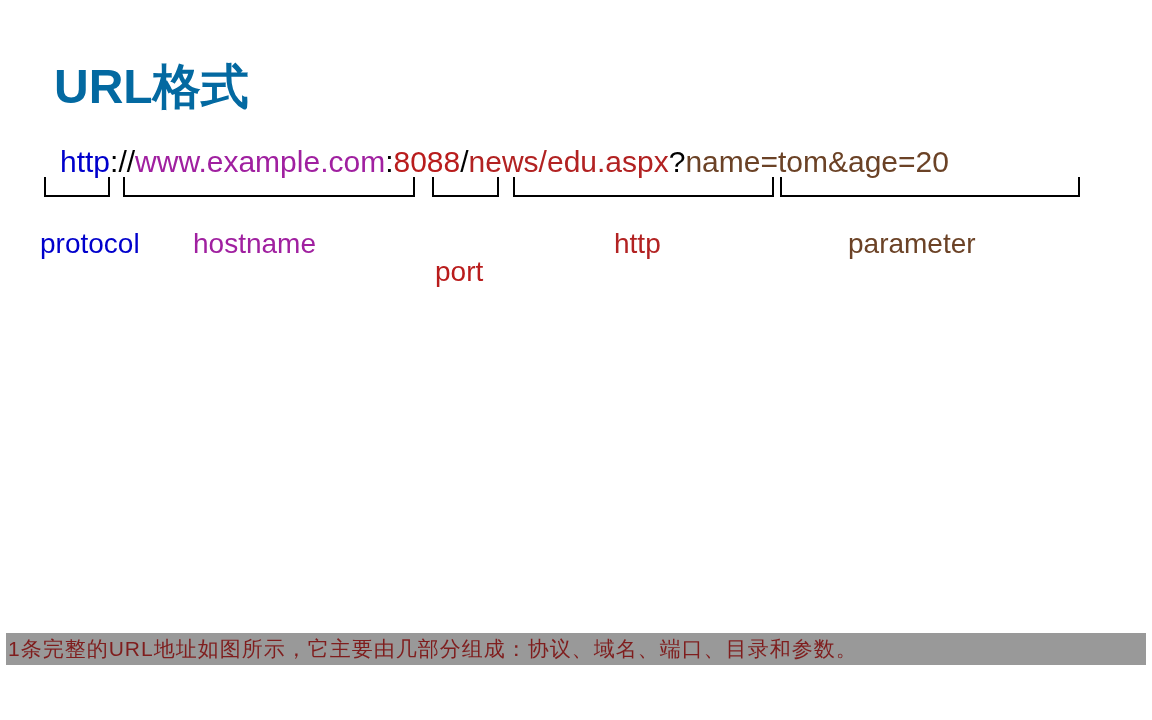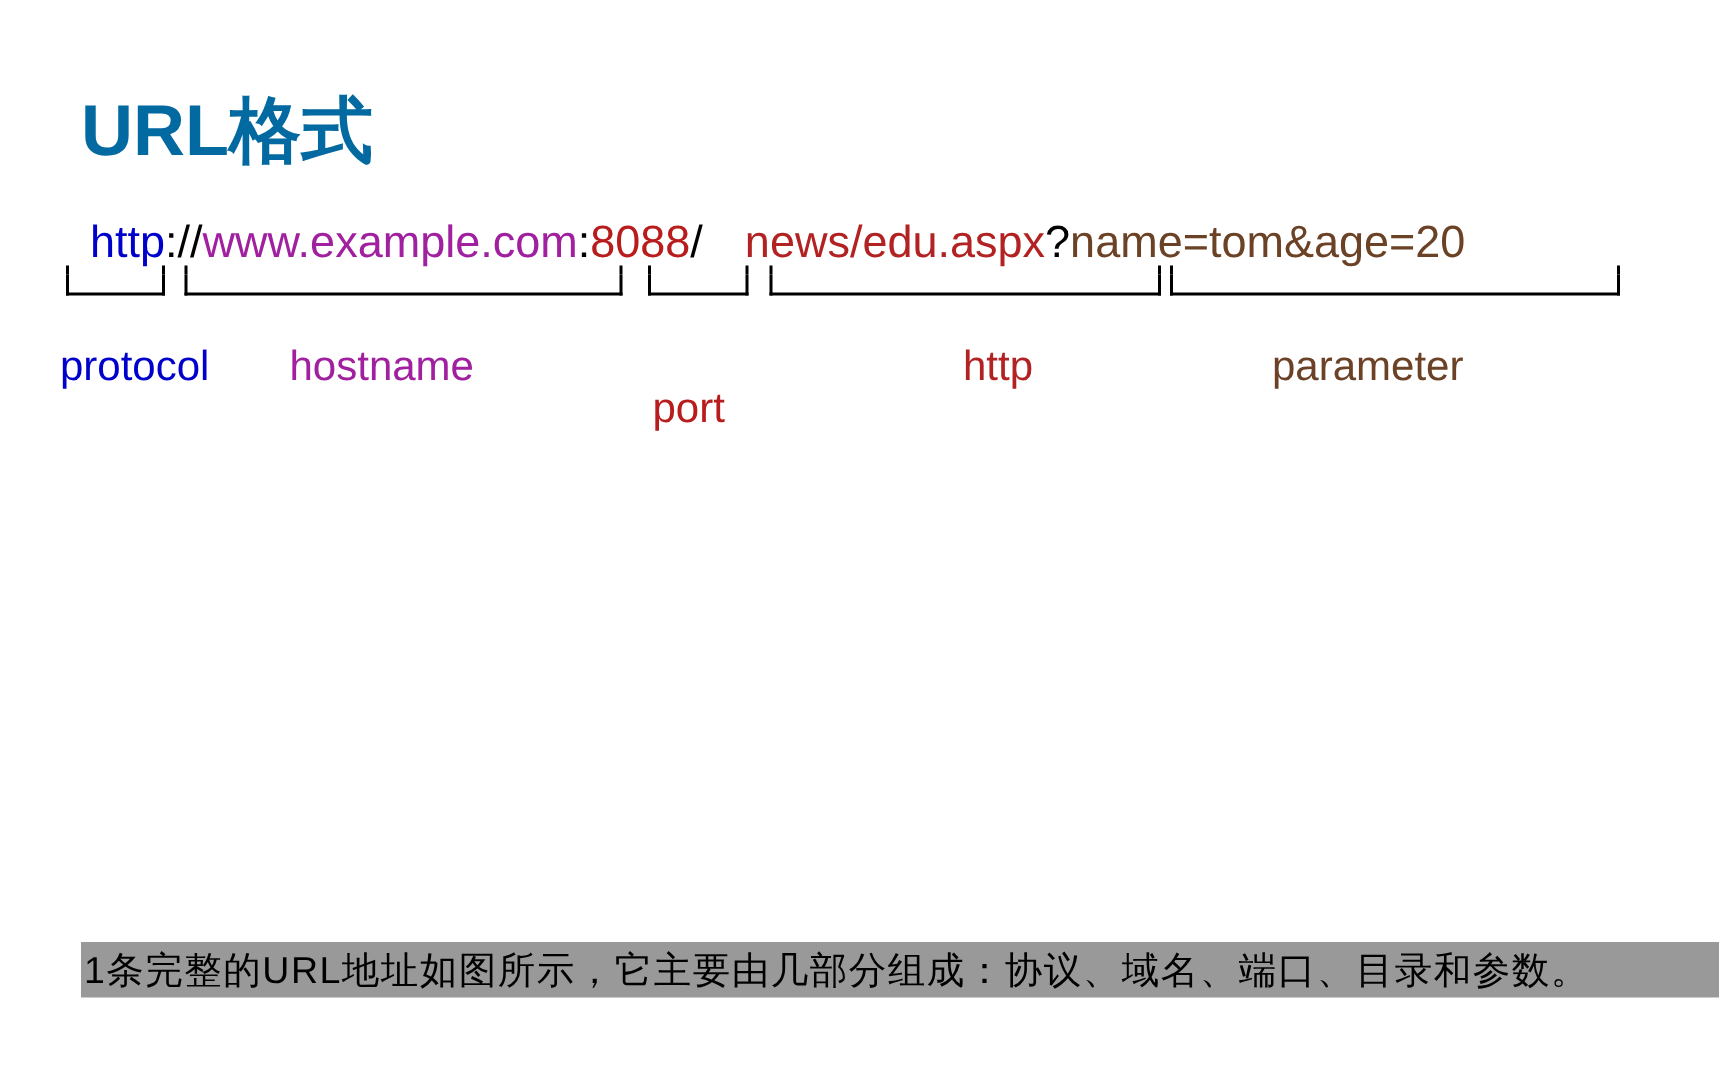--- a/index.html
+++ b/index.html
@@ -31,21 +31,21 @@
       font-size: 30px;
       white-space: nowrap;
     }
     .url-part {
       display: inline;
       text-align: right;
     }
     .c-protocol { color: #0000CC; }
     .c-hostname { color: #A020A0; }
     .c-port { color: #b91c1c; margin-top: 28px; }
-    .c-path { color: #B22222; margin-left: 28px; }
+    .c-path { color: #B22222; }
     .c-parameter { color: #6B4226; }
     .c-sep { color: #000000; }
     
     .brackets {
       position: absolute;
       top: 183px;
       left: 60px;
     }
     .bracket {
       position: absolute;
@@ -75,25 +75,24 @@
       position: absolute;
       white-space: nowrap;
     }
     
     .footer {
       position: absolute;
       bottom: 55px;
       left: 6px;
       right: 6px;
       background: #999999;
-      color: #000000;
-      font-size: 25px;
+      color: #7f1d1d;
+      font-size: 21px;
       padding: 2px 2px;
       letter-spacing: 1px;
-      margin-left: 48px;
     }
   </style>
 </head>
 <body>
 
 <div class="title">URL格式</div>
 
 <div class="url-container">
   <span class="url-part c-protocol">http</span><span class="url-part c-sep">://</span><span class="url-part c-hostname">www.example.com</span><span class="url-part c-sep">:</span><span class="url-part c-port">8088</span><span class="url-part c-sep">/</span><span class="url-part c-path">news/edu.aspx</span><span class="url-part c-sep">?</span><span class="url-part c-parameter">name=tom&amp;age=20</span>
 </div>

